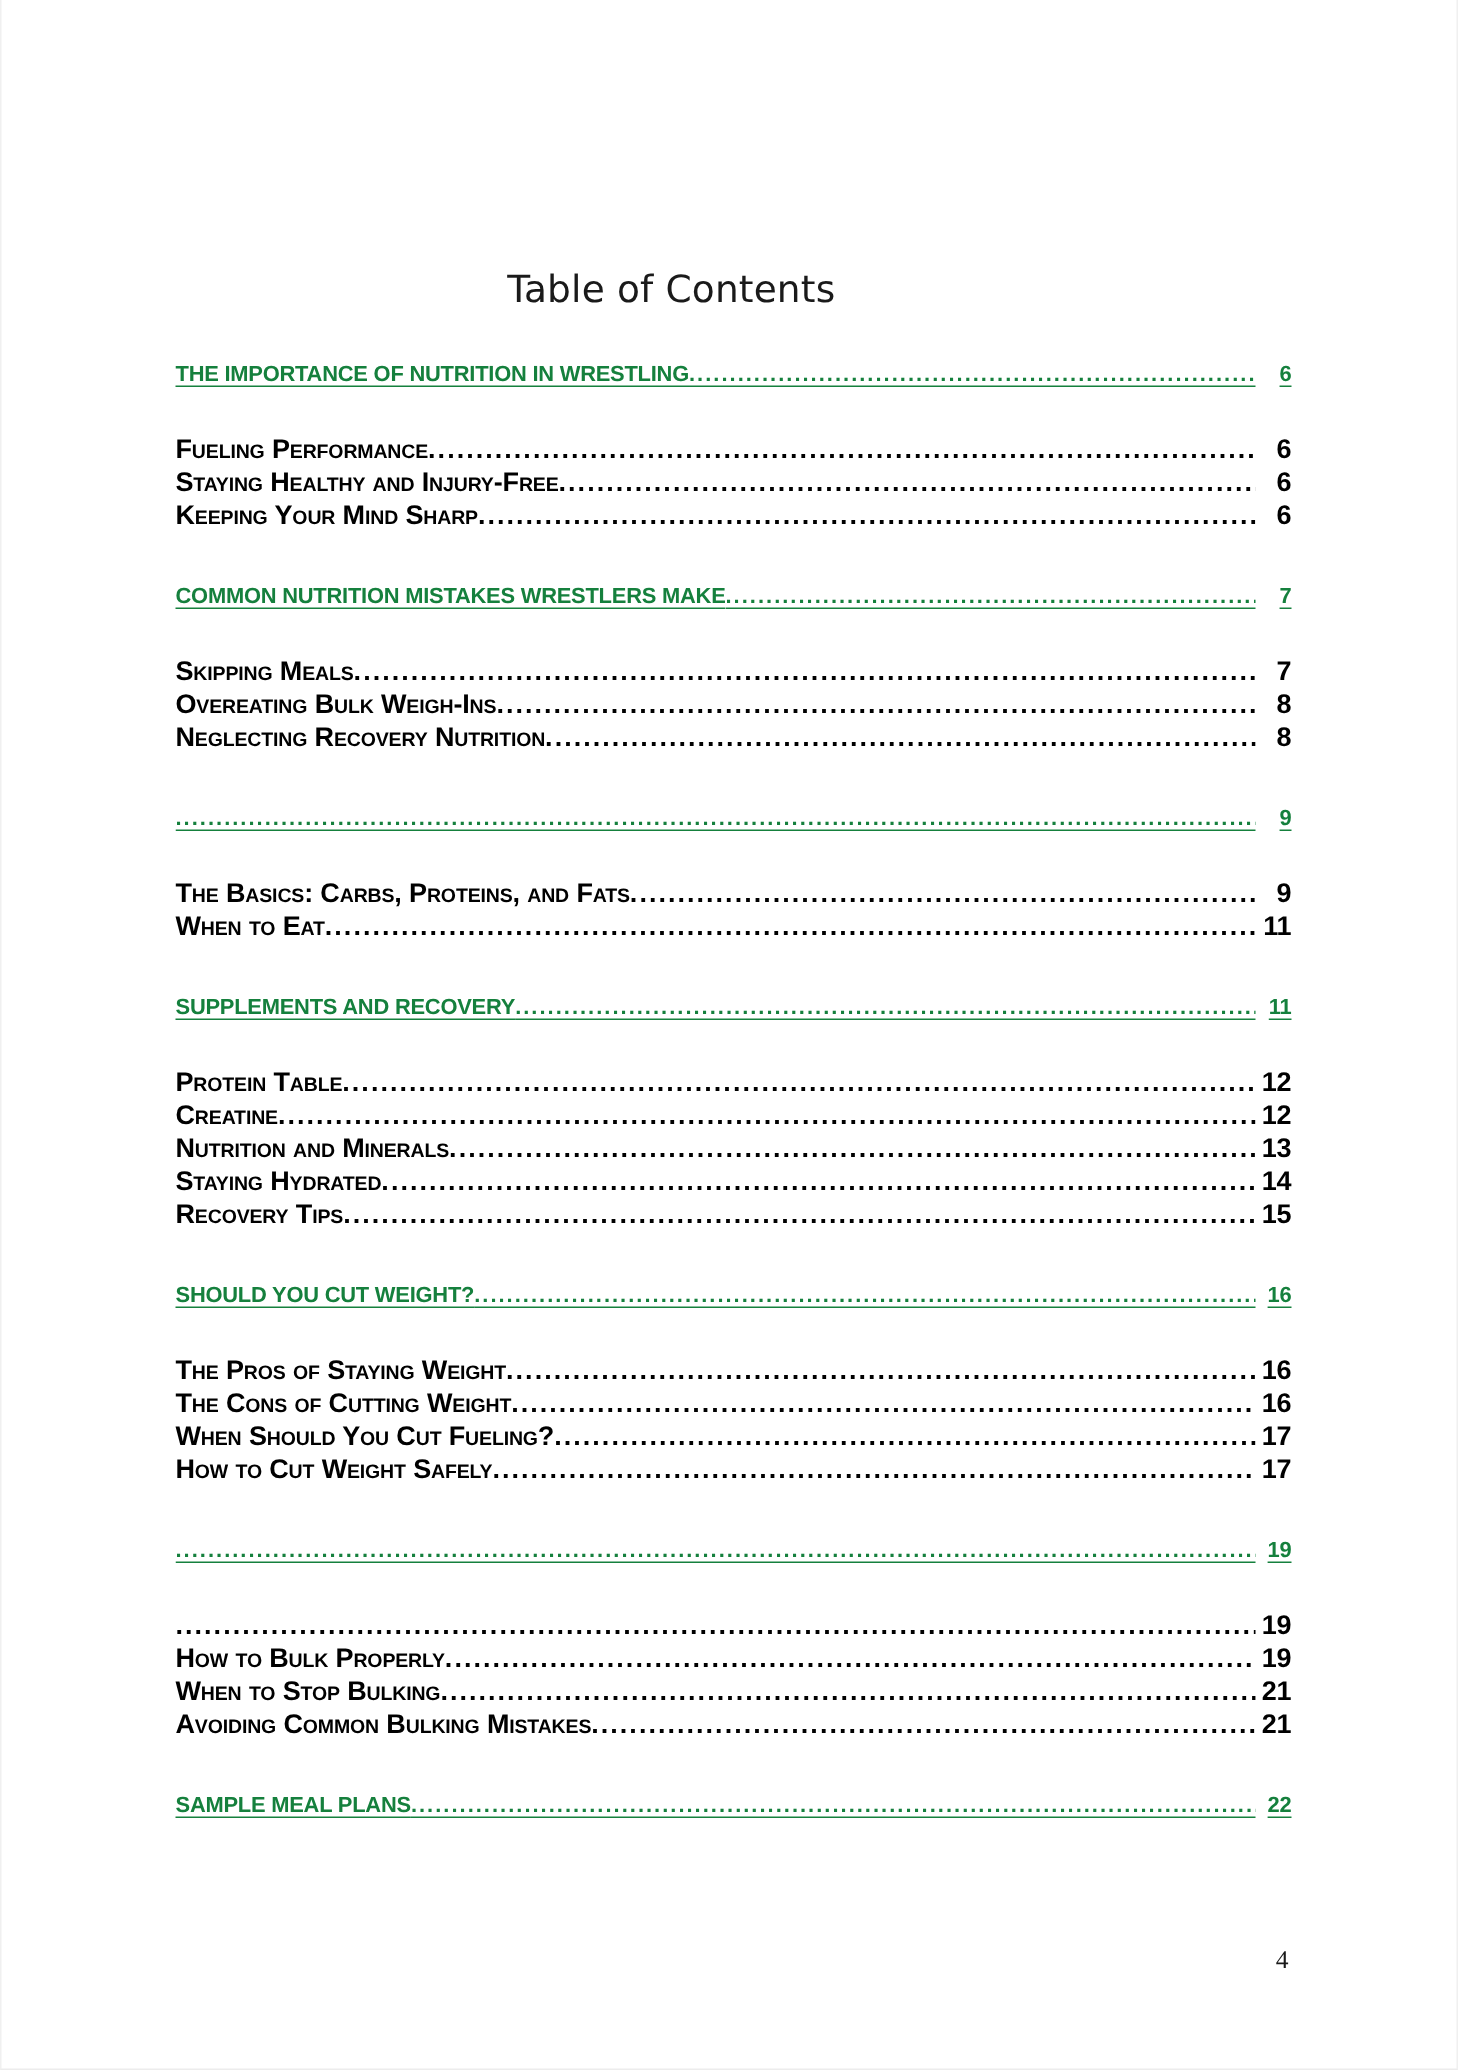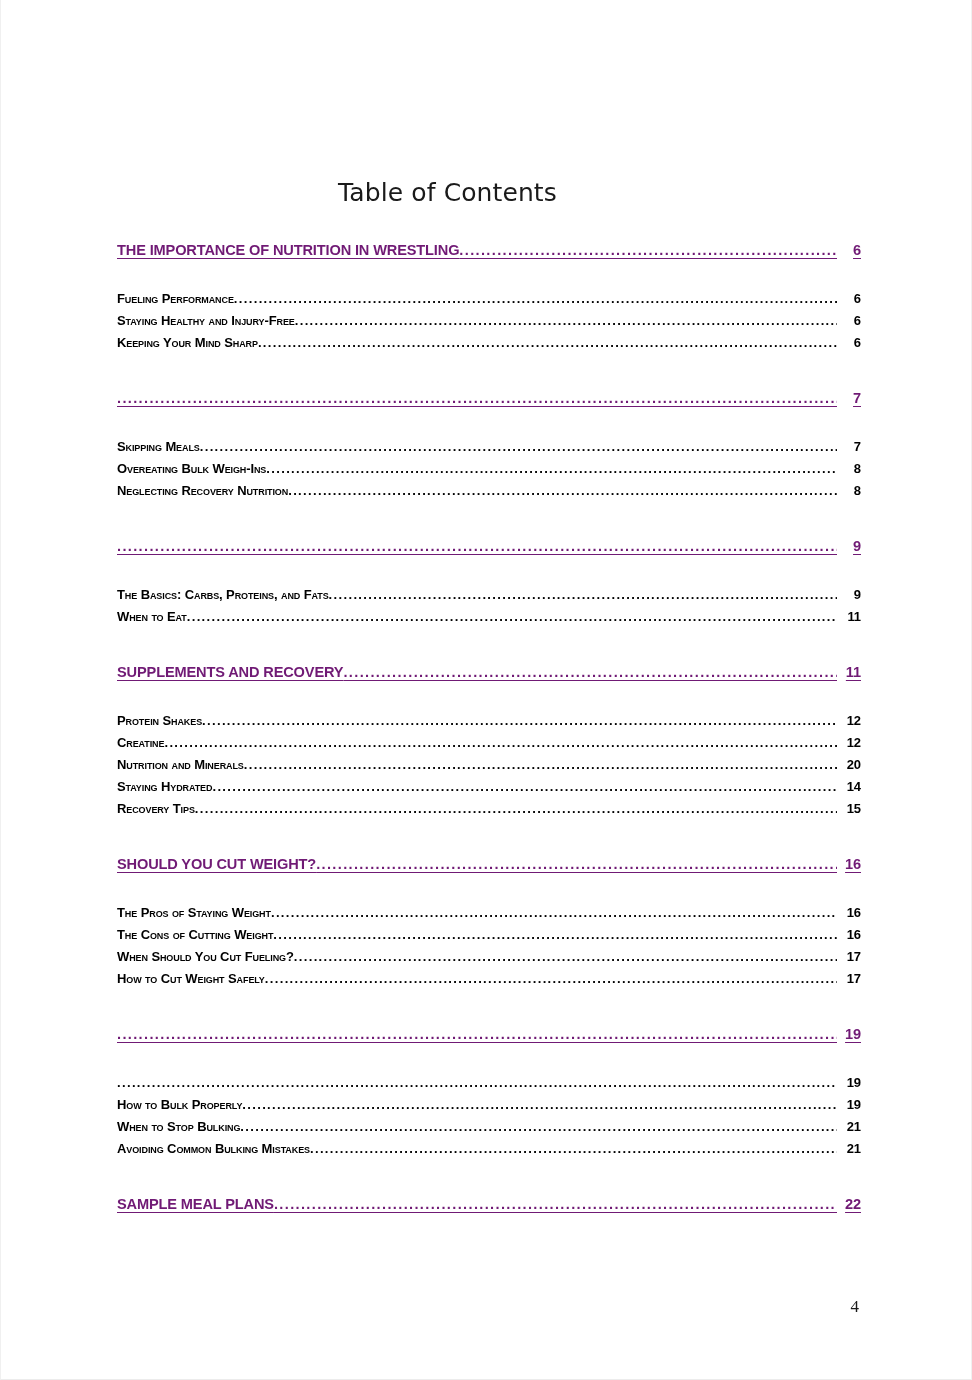--- a/index.html
+++ b/index.html
@@ -46,21 +46,21 @@
   }
 
   
   .entry-l1 {
     display: flex;
     align-items: flex-end;
     width: 100%;
     font-family: "Liberation Sans", sans-serif;
     font-weight: bold;
     font-size: 14.6px;
-    color: #701a75;
+    color: #15803d;
     letter-spacing: -0.15px;
     line-height: 20px;
     text-decoration: underline;
     text-underline-offset: 3px;
     text-decoration-thickness: 1.4px;
     margin-bottom: 0;
   }
 
   .entry-l1 .label {
     white-space: nowrap;
@@ -83,21 +83,21 @@
     text-align: right;
   }
 
   
   .entry-l2 {
     display: flex;
     align-items: baseline;
     width: 100%;
     font-family: "Liberation Sans", sans-serif;
     font-weight: bold;
-    font-size: 13px;
+    font-size: 18px;
     color: #000000;
     letter-spacing: -0.1px;
     line-height: 22px;
     font-variant: small-caps;
     font-variant-caps: small-caps;
   }
 
   .entry-l2 .label {
     white-space: nowrap;
   }
@@ -161,20 +161,21 @@
         </div>
         <div class="entry-l2">
           <span class="label">Keeping Your Mind Sharp</span>
           <span class="leader"> ................................................................................................................................................................................................................................................................................................................................................................................................................</span>
           <span class="pageno">6</span>
         </div>
         <div class="gap-after-group"></div>
       </div>
       <div class="toc-group">
         <div class="entry-l1">
+          <span class="label">COMMON NUTRITION MISTAKES WRESTLERS MAKE</span>
           <span class="leader"> ................................................................................................................................................................................................................................................................................................................................................................................................................</span>
           <span class="pageno">7</span>
         </div>
         <div class="gap-after-l1"></div>
         <div class="entry-l2">
           <span class="label">Skipping Meals</span>
           <span class="leader"> ................................................................................................................................................................................................................................................................................................................................................................................................................</span>
           <span class="pageno">7</span>
         </div>
         <div class="entry-l2">
@@ -208,33 +209,33 @@
         <div class="gap-after-group"></div>
       </div>
       <div class="toc-group">
         <div class="entry-l1">
           <span class="label">SUPPLEMENTS AND RECOVERY</span>
           <span class="leader"> ................................................................................................................................................................................................................................................................................................................................................................................................................</span>
           <span class="pageno">11</span>
         </div>
         <div class="gap-after-l1"></div>
         <div class="entry-l2">
-          <span class="label">Protein Shakes</span>
+          <span class="label">Protein Table</span>
           <span class="leader"> ................................................................................................................................................................................................................................................................................................................................................................................................................</span>
           <span class="pageno">12</span>
         </div>
         <div class="entry-l2">
           <span class="label">Creatine</span>
           <span class="leader"> ................................................................................................................................................................................................................................................................................................................................................................................................................</span>
           <span class="pageno">12</span>
         </div>
         <div class="entry-l2">
           <span class="label">Nutrition and Minerals</span>
           <span class="leader"> ................................................................................................................................................................................................................................................................................................................................................................................................................</span>
-          <span class="pageno">20</span>
+          <span class="pageno">13</span>
         </div>
         <div class="entry-l2">
           <span class="label">Staying Hydrated</span>
           <span class="leader"> ................................................................................................................................................................................................................................................................................................................................................................................................................</span>
           <span class="pageno">14</span>
         </div>
         <div class="entry-l2">
           <span class="label">Recovery Tips</span>
           <span class="leader"> ................................................................................................................................................................................................................................................................................................................................................................................................................</span>
           <span class="pageno">15</span>

